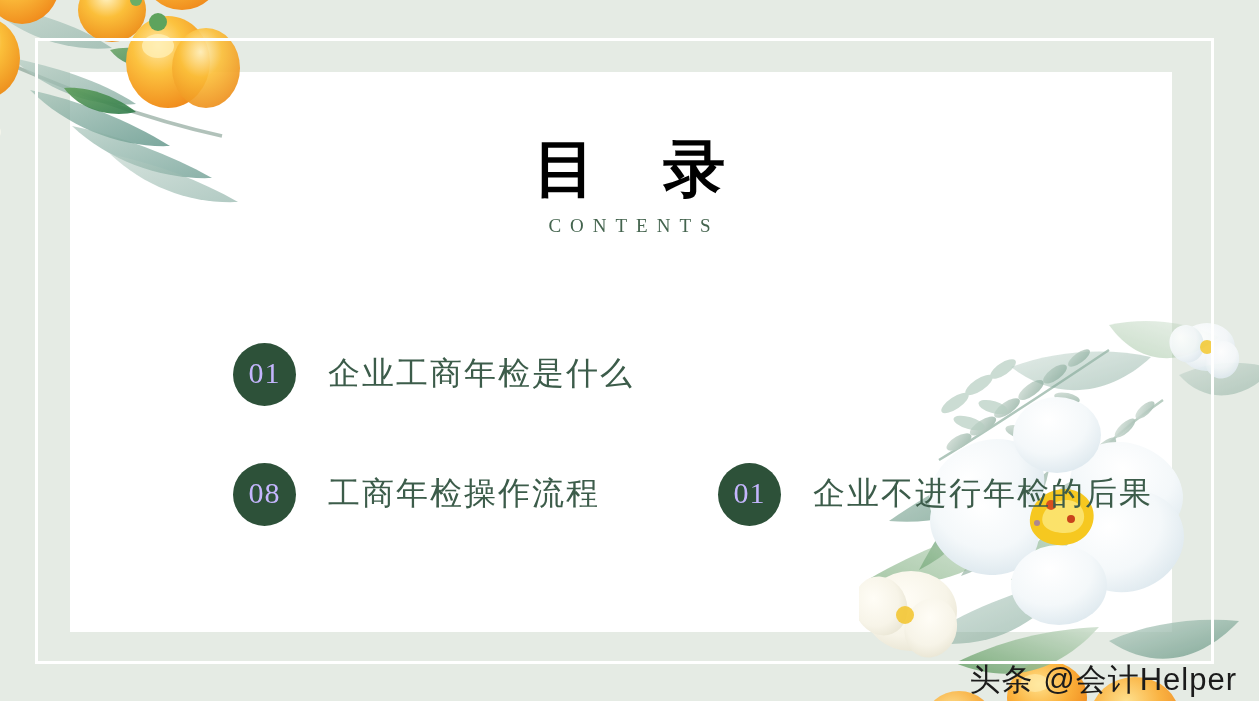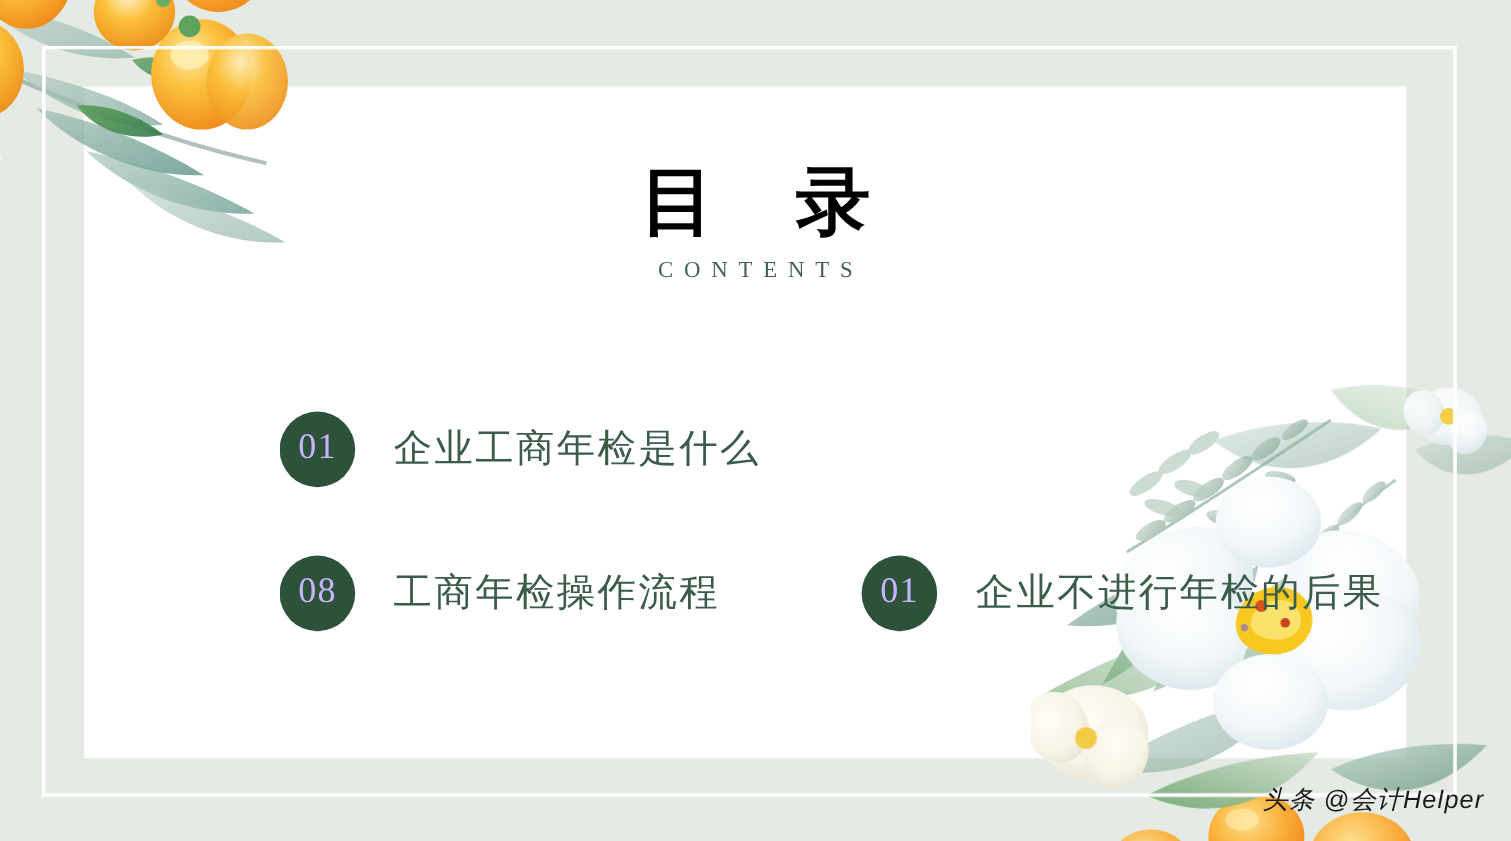--- a/index.html
+++ b/index.html
@@ -98,27 +98,26 @@
     font-size:32px;
     color:#3c5c4a;
     letter-spacing:2px;
     white-space:nowrap;
     font-family:Liberation Serif, serif;
   }
 
   
   .watermark {
     position:absolute; z-index:8;
-    right:22px; bottom:21px;
+    right:22px; bottom:0;
     font-family:"Liberation Sans", sans-serif;
-    font-size:21px;
+    font-size:31px;
     color:#1b1b1b;
     letter-spacing:1px;
     white-space:nowrap;
-    font-style:italic;
   }
 </style>
 </head>
 <body>
 
 <div id="slide">
 
   <div class="card"></div>
 
   <svg class="art art-tl" viewBox="0 0 330 290">

